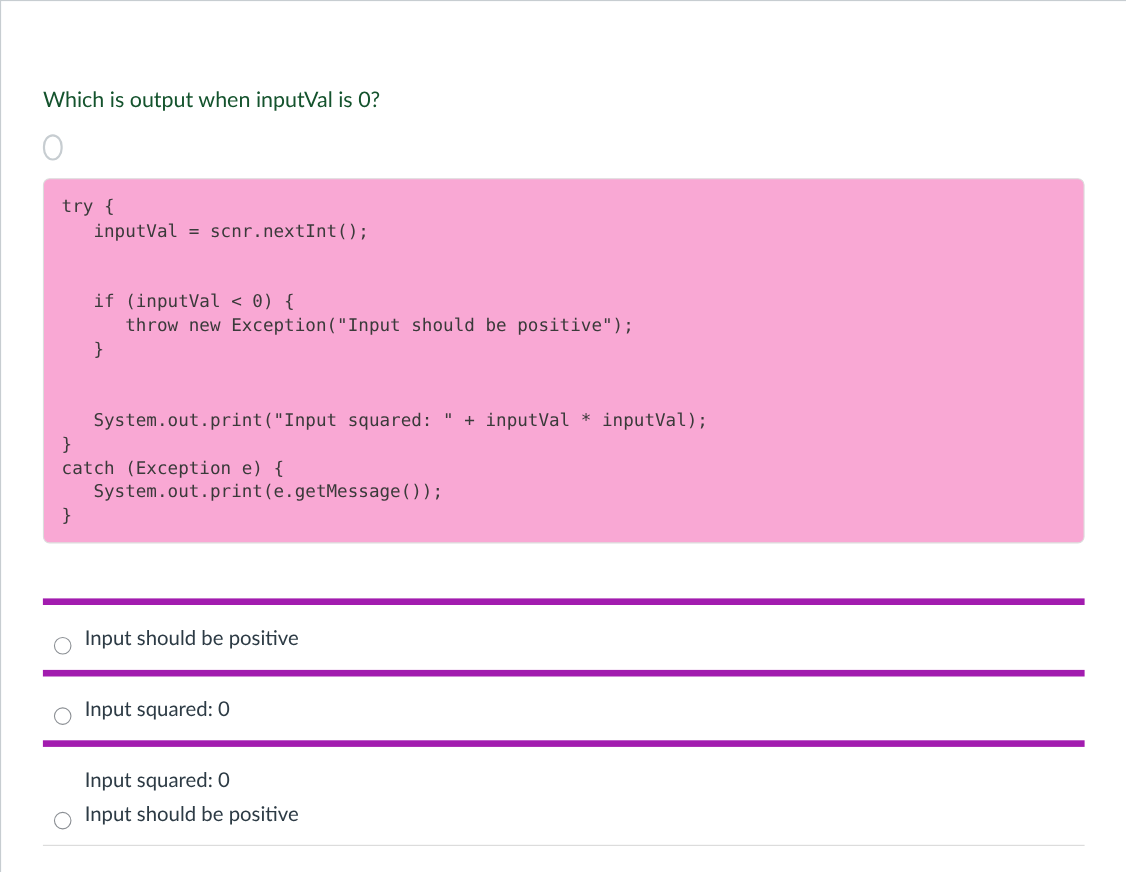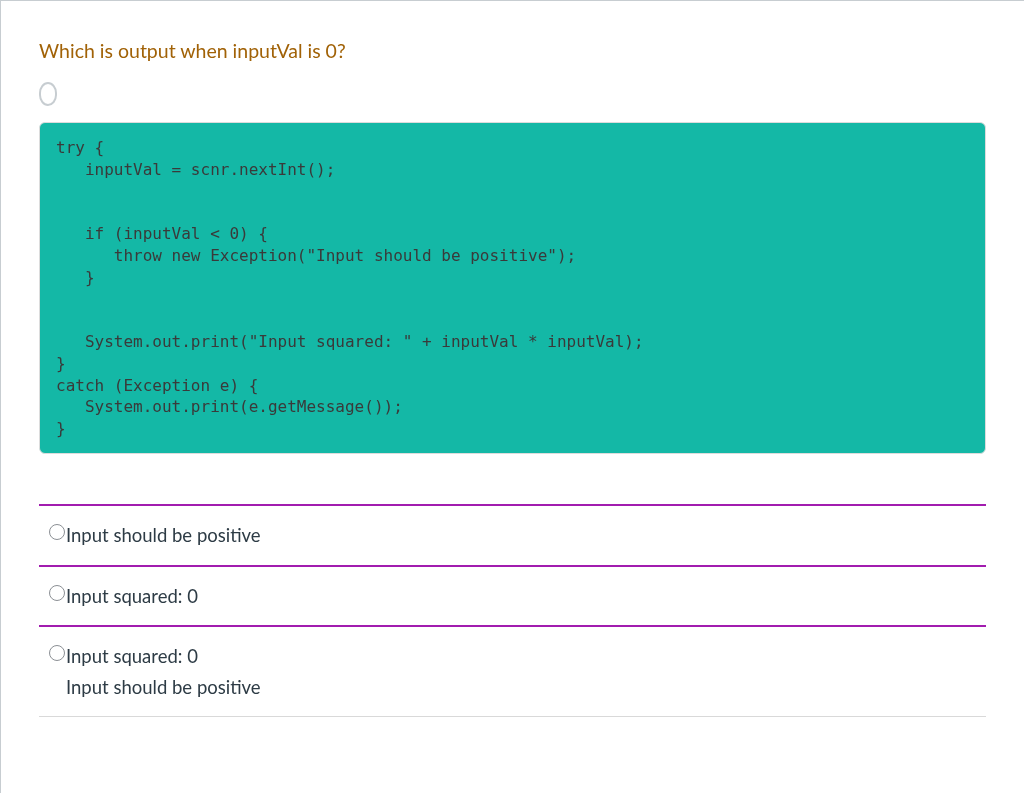--- a/index.html
+++ b/index.html
@@ -15,60 +15,61 @@
       border-top: 1px solid #c7cdd1;
       height: 100%;
       padding: 0;
       position: relative;
     }
     .content {
       padding: 38px 38px 0 38px;
     }
     .question-text {
       font-size: 19.5px;
-      color: #a16207;
+      color: #14532d;
       margin-bottom: 18px;
       font-weight: 400;
+      margin-top: 40px;
     }
     .flag-area {
       margin-bottom: 14px;
       height: 28px;
       display: flex;
       align-items: center;
     }
     .flag {
       width: 18px;
       height: 24px;
       border: 2px solid #c7cdd1;
       border-radius: 9px / 11px;
       display: inline-block;
     }
     .code-block {
-      background: #14b8a6;
+      background: #f9a8d4;
       border: 1px solid #dcdcdc;
       border-radius: 6px;
       padding: 14px 16px 14px 16px;
       font-family: ui-monospace, "SFMono-Regular", Menlo, Consolas, "Lucida Console", monospace;
       font-size: 16px;
       line-height: 1.35;
       color: #3a3a3a;
       white-space: pre;
       margin-bottom: 50px;
       overflow-x: auto;
     }
     .answers {
       display: flex;
       flex-direction: column;
     }
     .answer-option {
-      border-top: 2px solid #a21caf;
+      border-top: 6px solid #a21caf;
       display: flex;
-      align-items: flex-start;
+      align-items: flex-end;
       padding: 14px 0 14px 10px;
-      gap: 1px;
+      gap: 12px;
     }
     .answer-option .radio {
       flex: 0 0 auto;
       width: 16px;
       height: 16px;
       border: 1.5px solid #8b8f94;
       border-radius: 50%;
       margin-top: 4px;
       background: #fff;
     }

